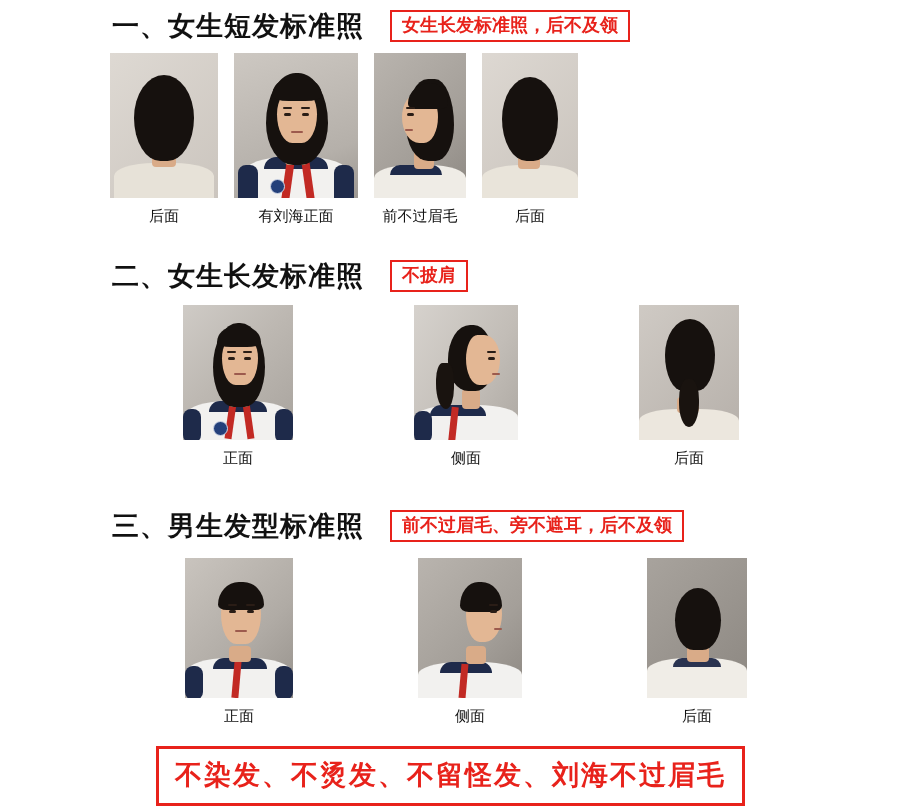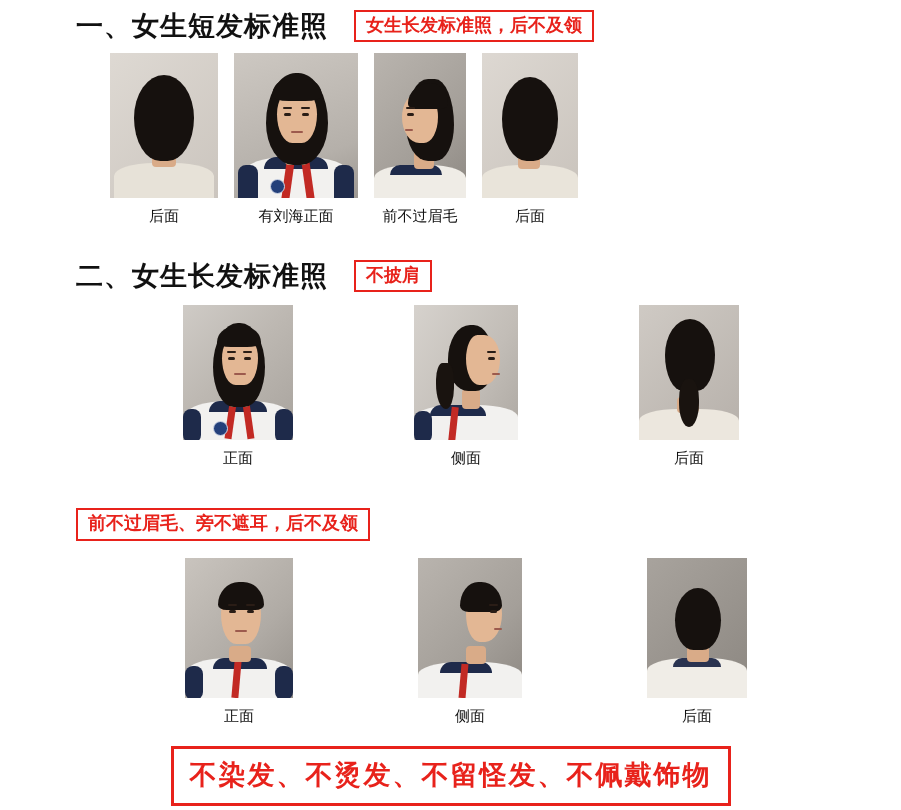--- a/index.html
+++ b/index.html
@@ -17,20 +17,21 @@
   }
   .page {
     position: relative;
     width: 901px;
     height: 810px;
   }
   .section-head {
     display: flex;
     align-items: center;
     gap: 26px;
+    margin-left: 36px;
   }
   .section-title {
     font-size: 27px;
     font-weight: bold;
     letter-spacing: 1px;
     color: #111;
     white-space: nowrap;
     font-family: "Liberation Serif", "DejaVu Serif", serif;
   }
   .rule-box {
@@ -271,20 +272,21 @@
         <div class="shirt" style="left:0px;top:104px;width:100px;height:44px;background:#ece7de;"></div>
         <div class="neck" style="left:38px;top:92px;width:22px;height:16px;"></div>
         <div class="hair" style="left:26px;top:14px;width:50px;height:72px;border-radius:50% 50% 36% 36%/50% 50% 50% 50%;"></div>
         <div class="ponytail" style="left:40px;top:74px;width:20px;height:48px;border-radius:46% 46% 54% 54%;"></div>
       </div>
       <div class="caption">后面</div>
     </div>
   </div>
 
   <div class="section-head" style="position:absolute; left:76px; top:508px;">
+    <div class="section-title">三、男生发型标准照</div>
     <div class="rule-box">前不过眉毛、旁不遮耳，后不及领</div>
   </div>
 
   <div class="photo-row" style="position:absolute; left:185px; top:558px; gap:125px;">
 
     <div class="photo-cell">
       <div class="photo" style="width:108px;height:140px;">
         <div class="bg-grad wall-e"></div>
         <div class="shirt" style="left:2px;top:100px;width:104px;height:52px;"></div>
         <div class="collar-navy" style="left:28px;top:100px;width:54px;height:11px;border-radius:24px 24px 0 0;"></div>
@@ -325,16 +327,16 @@
         <div class="shirt" style="left:0px;top:100px;width:100px;height:48px;background:#f0ede7;"></div>
         <div class="collar-navy" style="left:26px;top:100px;width:48px;height:9px;border-radius:20px 20px 0 0;background:#2a3350;"></div>
         <div class="neck" style="left:40px;top:88px;width:22px;height:16px;"></div>
         <div class="hair" style="left:28px;top:30px;width:46px;height:62px;border-radius:50% 50% 40% 40%/52% 52% 48% 48%;"></div>
       </div>
       <div class="caption">后面</div>
     </div>
   </div>
 
   <div style="position:absolute; left:0; right:0; top:746px; text-align:center;">
-    <div class="footer-box">不染发、不烫发、不留怪发、不佩戴饰物</div>
+    <div class="footer-box">不染发、不烫发、不留怪发、刘海不过眉毛</div>
   </div>
 
 </div>
 
 </body></html>

